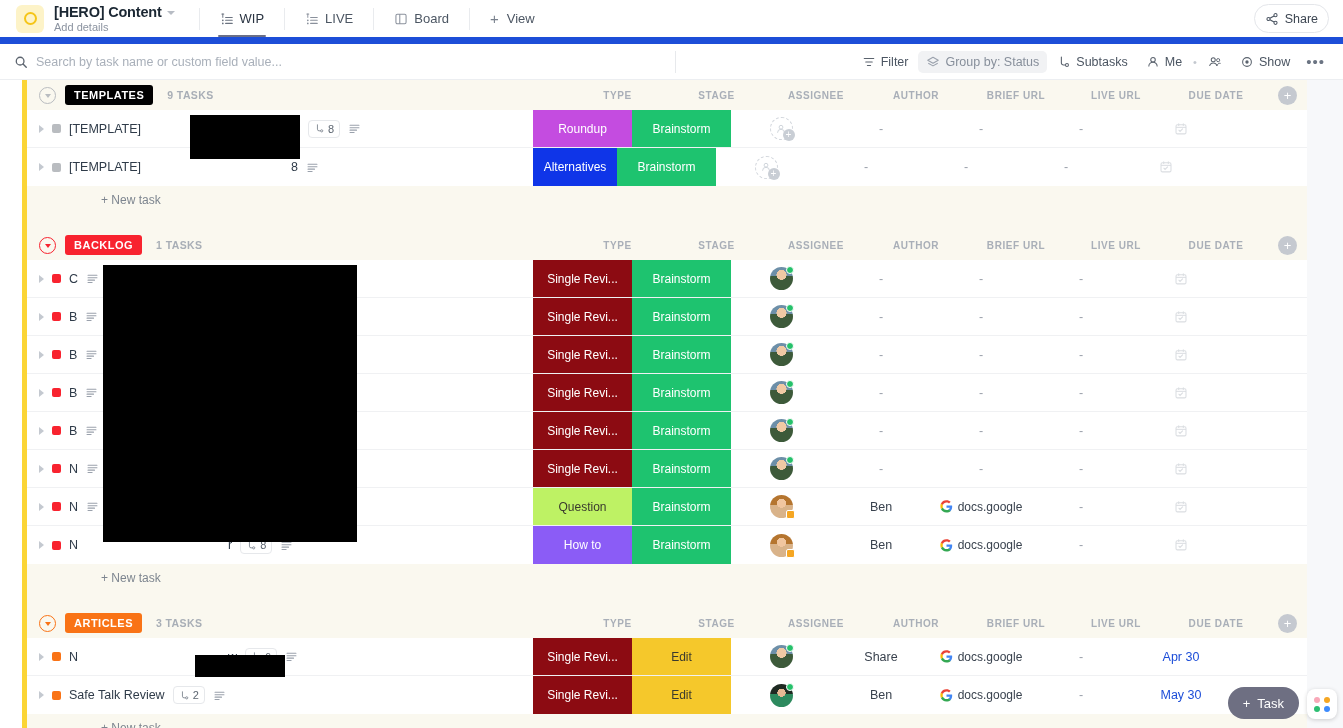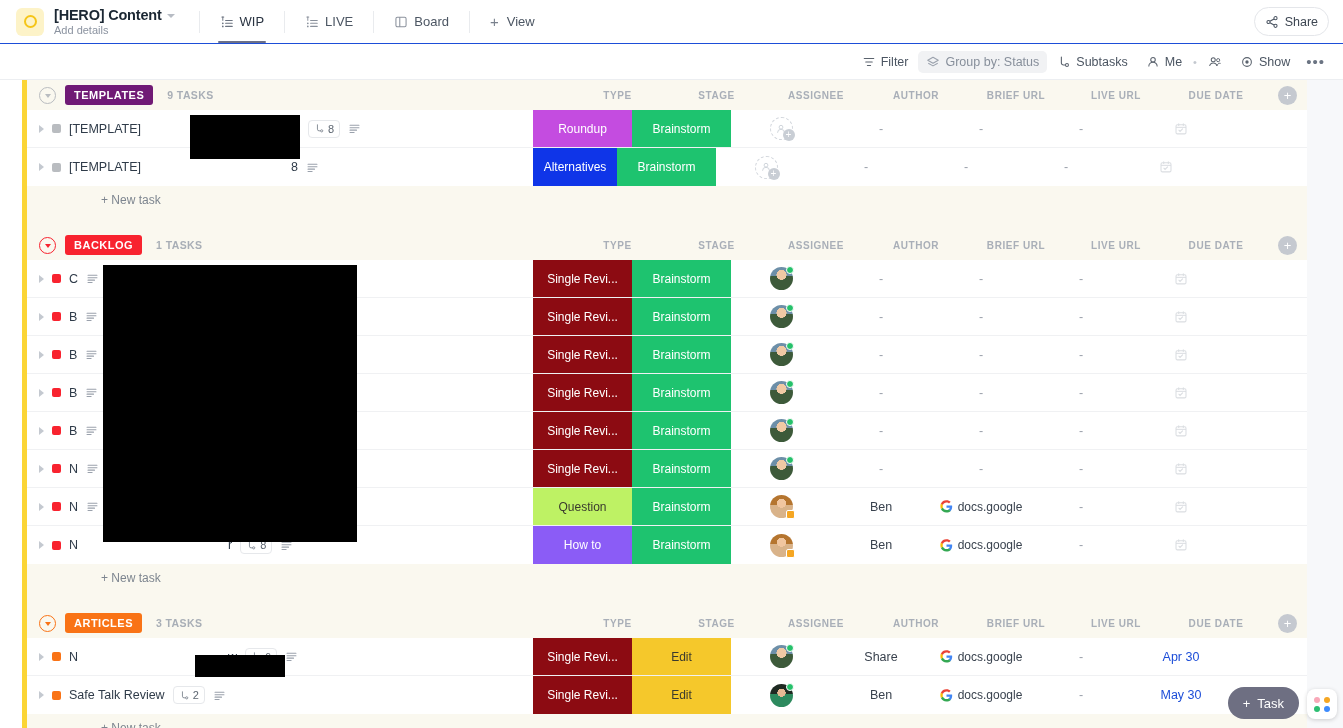--- a/index.html
+++ b/index.html
@@ -11,21 +11,21 @@
     color: #2a3a4a;
   }
 
   
   .topbar {
     height: 44px;
     background: #ffffff;
     display: flex;
     align-items: center;
     padding: 0 14px 0 16px;
-    border-bottom: 1px solid #1d4ed8;
+    border-bottom: 7px solid #1d4ed8;
     position: relative;
   }
   .logo-box {
     width: 28px; height: 28px;
     background: #fdf3c8;
     border-radius: 6px;
     display: flex; align-items: center; justify-content: center;
     flex: 0 0 auto;
     margin-right: 10px;
   }
@@ -328,20 +328,27 @@
         <circle cx="4" cy="8" r="1.8" fill="none" stroke="#4b5562" stroke-width="1.2"></circle>
         <circle cx="12" cy="12.4" r="1.8" fill="none" stroke="#4b5562" stroke-width="1.2"></circle>
         <path d="M5.6 7.1 L10.4 4.5 M5.6 8.9 L10.4 11.5" stroke="#4b5562" stroke-width="1.2"></path>
       </svg>
       <span>Share</span>
     </div>
   </div>
 </div>
 
 <div class="ctrlbar">
+  <div class="search-wrap">
+    <svg class="ico" viewBox="0 0 16 16">
+      <circle cx="7" cy="7" r="4.4" fill="none" stroke="#5b636e" stroke-width="1.5"></circle>
+      <path d="M10.3 10.3 L14 14" stroke="#5b636e" stroke-width="1.6" stroke-linecap="round"></path>
+    </svg>
+    <input class="search-input" type="text" placeholder="Search by task name or custom field value..." style="">
+  </div>
   <div class="ctrl-right">
     <div class="ctrl-btn">
       <svg class="ico" viewBox="0 0 16 16">
         <path d="M2.6 4h10.8M4.3 8h7.4M6.2 12h3.6" stroke="#5b636e" stroke-width="1.3" stroke-linecap="round"></path>
       </svg>
       <span>Filter</span>
     </div>
     <div class="ctrl-btn chip">
       <svg class="ico" viewBox="0 0 16 16">
         <path d="M8 2.6 L14 6 L8 9.4 L2 6 Z" fill="none" stroke="#9aa1ac" stroke-width="1.2" stroke-linejoin="round"></path>
@@ -386,21 +393,21 @@
 <div class="body-area">
   <div class="leftrail"></div>
   <div class="yellowbar"></div>
 
   <div class="sheet" id="sheet">
       <div class="group">
         <div class="group-head">
           <span class="collapse-btn" style="border-color:#b9bcc0">
             <span class="chev" style="border-top-color:#b9bcc0"></span>
           </span>
-          <span class="grp-badge" style="background:#701a75">TEMPLATES</span>
+          <span class="grp-badge" style="background:#000000">TEMPLATES</span>
           <span class="grp-count">9 TASKS</span>
           <div class="colheads">
             <div class="colh" style="width:99px">TYPE</div>
             <div class="colh" style="width:99px">STAGE</div>
             <div class="colh" style="width:100px">ASSIGNEE</div>
             <div class="colh" style="width:100px">AUTHOR</div>
             <div class="colh" style="width:100px">BRIEF URL</div>
             <div class="colh" style="width:100px">LIVE URL</div>
             <div class="colh" style="width:100px">DUE DATE</div>
             <div class="addcol">+</div>

